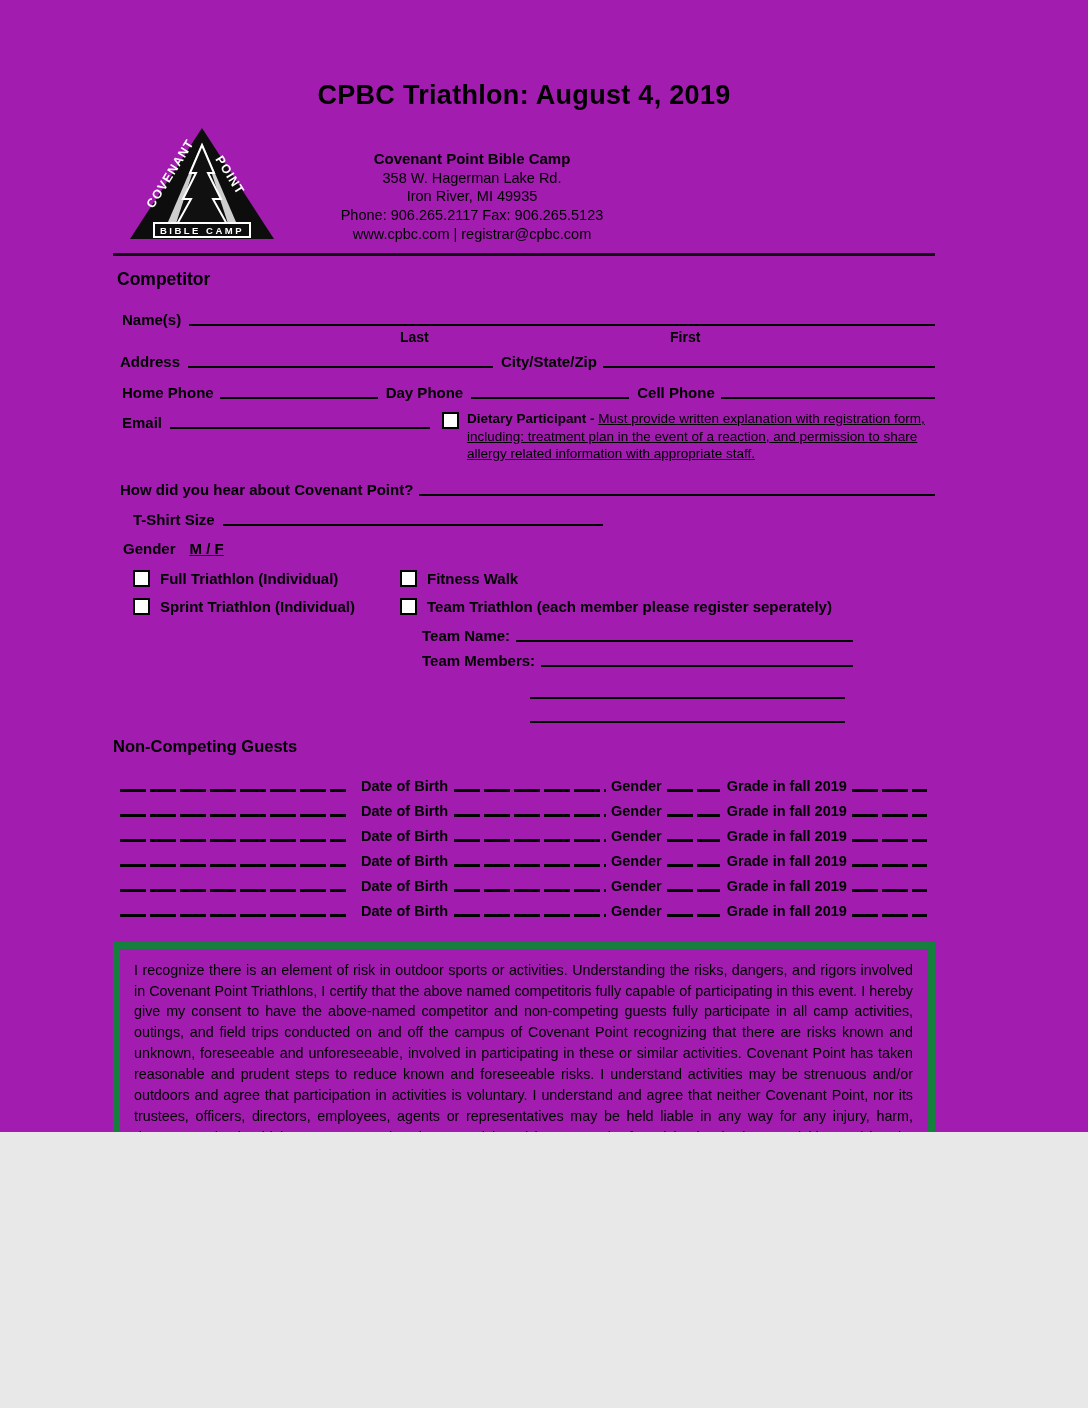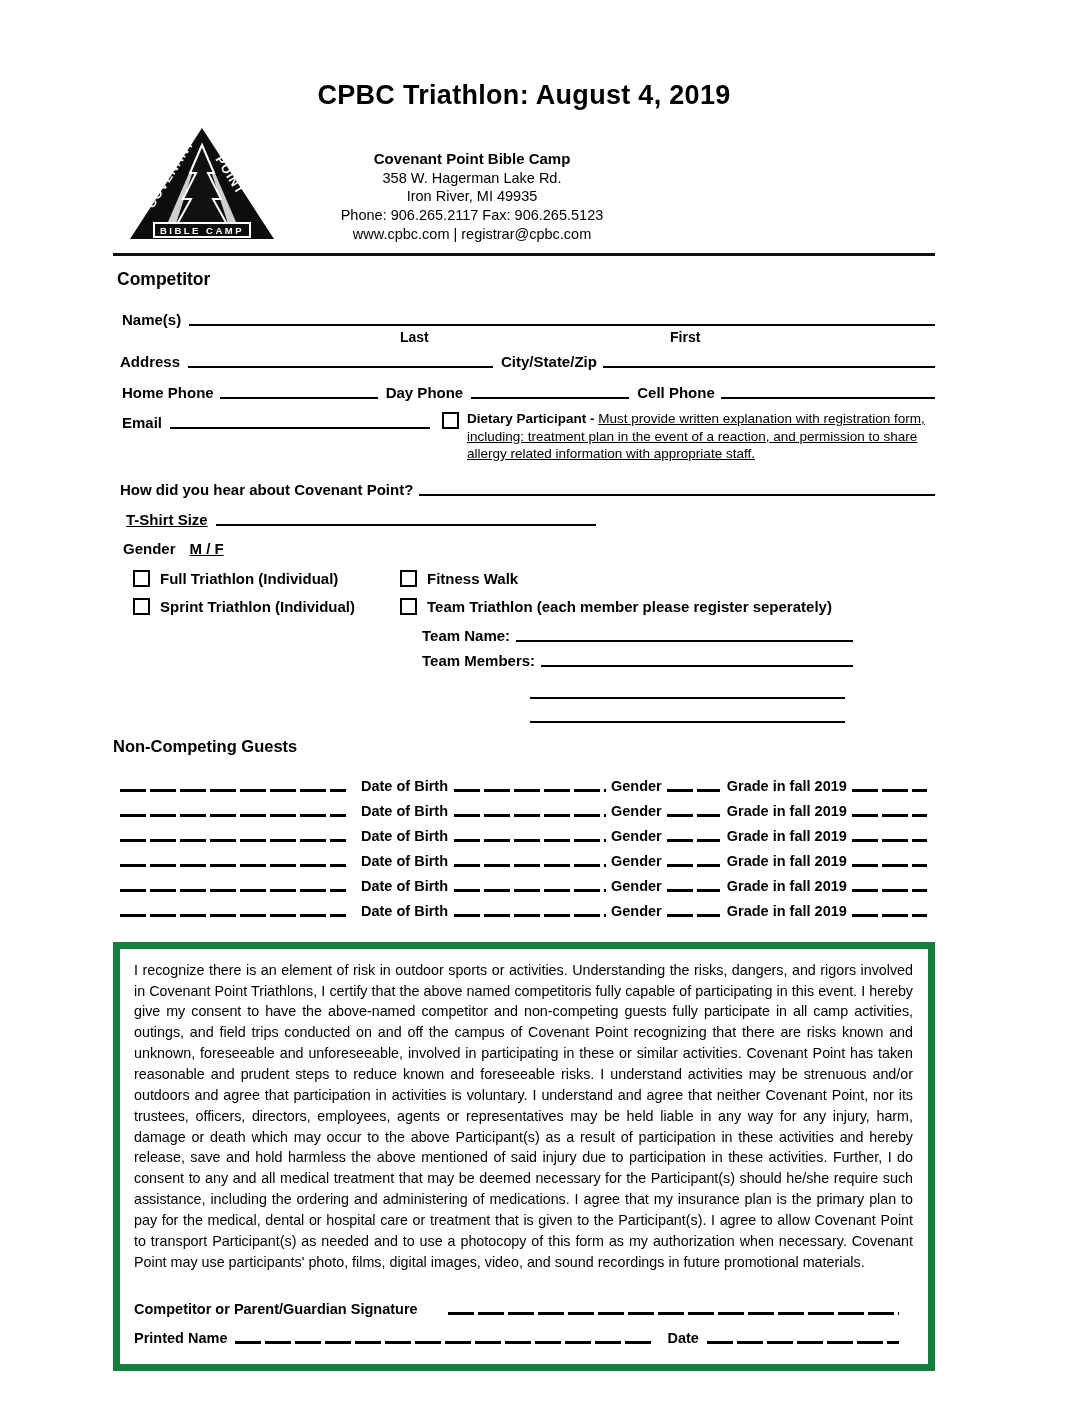--- a/index.html
+++ b/index.html
@@ -1,18 +1,18 @@
 <!DOCTYPE html>
 <html><head>
 <meta charset="utf-8">
 <style>
   * { margin:0; padding:0; box-sizing:border-box; }
   html,body { background:#e8e8e8; }
   .page {
-    width:1088px; height:1408px; margin:0 auto; background:#ffffff;
+    width:1088px; height:1132px; margin:0 auto; background:#a21caf;
     font-family:"Liberation Sans", sans-serif; color:#000; position:relative; overflow:hidden;
   }
   .content { position:absolute; left:113px; top:0; width:822px; }
 
   .doc-title { text-align:center; font-size:27px; font-weight:700; margin-top:80px; letter-spacing:0.3px; }
 
   .header { display:flex; margin-top:14px; align-items:flex-start; }
   .logo-wrap { width:150px; margin-left:14px; flex:none; }
   .addr { width:390px; text-align:center; font-size:14.5px; line-height:1.3; padding-top:24px; }
   .addr .org { font-weight:700; font-size:15px; }
@@ -141,21 +141,21 @@
       </div>
     </div>
 
     <div class="frow" style="margin-top:13px;">
       <span class="lbl" style="margin-left:7px;">How did you hear about Covenant Point?</span>
       <div class="sline grow-line ml6"></div>
     </div>
 
 
     <div class="frow" style="margin-top:8px;">
-      <span class="lbl" style="margin-left:13px;text-decoration:underline;">T-Shirt Size</span>
+      <span class="lbl" style="margin-left:20px;">T-Shirt Size</span>
       <div class="sline ml8" style="width:380px;"></div>
     </div>
 
     <div class="gender-row">
       <span class="lbl" style="margin-left:10px;">Gender</span>
       <span class="gender-val">M / F</span>
     </div>
 
     <div class="opt-row">
       <div class="opt opt-col1">

